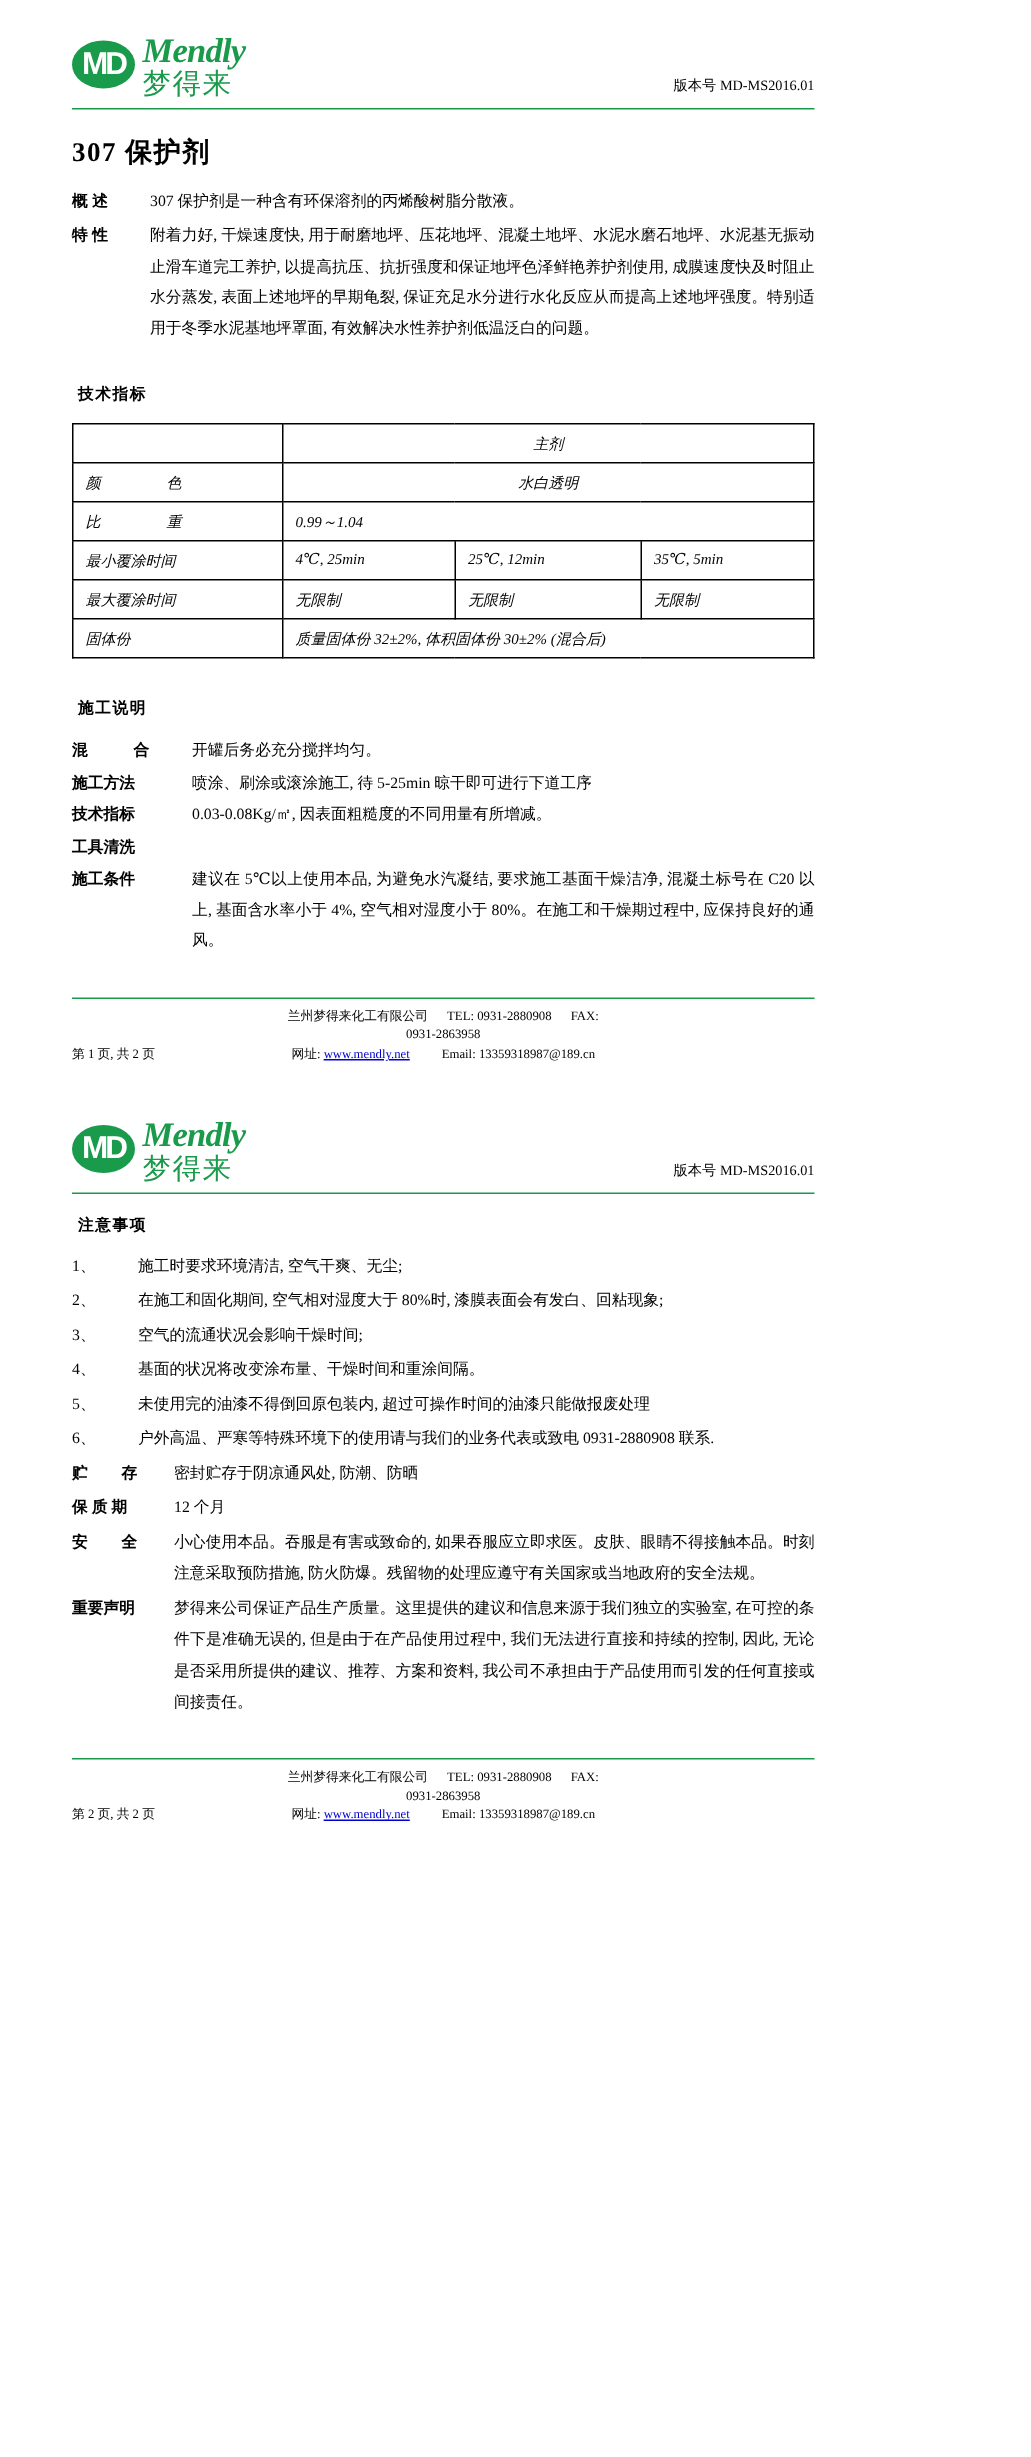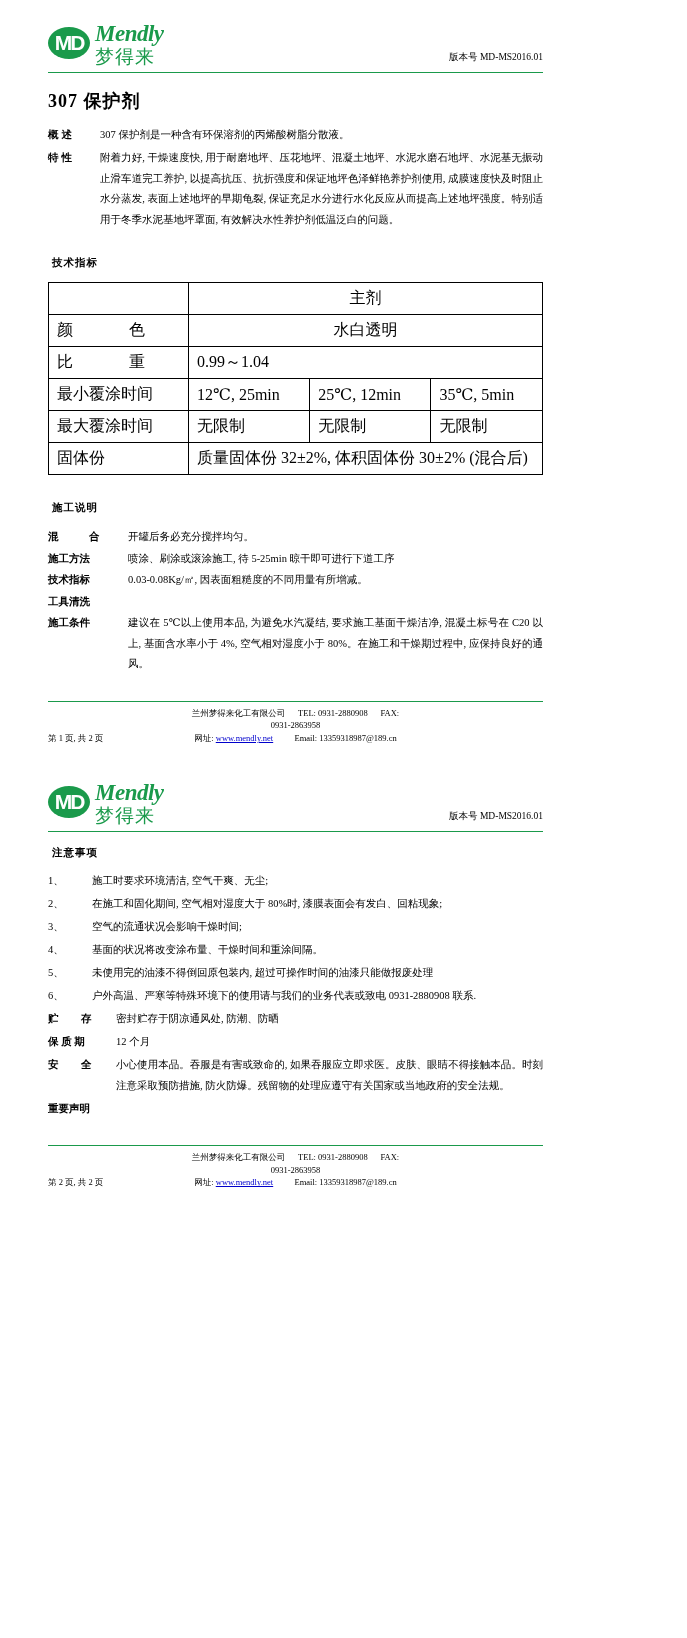--- a/index.html
+++ b/index.html
@@ -118,22 +118,23 @@
   .sec-head {
     font-size: 10.5px;
     font-weight: bold;
     margin: 26px 0 12px 4px;
     letter-spacing: 1px;
   }
   
   table.spec {
     border-collapse: collapse;
     width: 100%;
-    font-size: 16px;
+    font-size: 10px;
     margin-bottom: 6px;
+    font-style: italic;
   }
   table.spec td {
     border: 1px solid #000;
     padding: 5px 8px;
     height: 26px;
     vertical-align: middle;
   }
   table.spec td.lab {
     width: 140px;
     letter-spacing: 0px;
@@ -234,21 +235,21 @@
       <tr>
         <td class="lab sp">颜　　色</td>
         <td class="ctr" colspan="3">水白透明</td>
       </tr>
       <tr>
         <td class="lab sp">比　　重</td>
         <td colspan="3">0.99～1.04</td>
       </tr>
       <tr>
         <td class="lab">最小覆涂时间</td>
-        <td>12℃, 25min</td>
+        <td>4℃, 25min</td>
         <td>25℃, 12min</td>
         <td>35℃, 5min</td>
       </tr>
       <tr>
         <td class="lab">最大覆涂时间</td>
         <td>无限制</td>
         <td>无限制</td>
         <td>无限制</td>
       </tr>
       <tr>
@@ -366,20 +367,21 @@
       <div class="kv-row">
         <div class="k tight">保 质 期</div>
         <div class="v">12 个月</div>
       </div>
       <div class="kv-row">
         <div class="k">安　全</div>
         <div class="v">小心使用本品。吞服是有害或致命的, 如果吞服应立即求医。皮肤、眼睛不得接触本品。时刻注意采取预防措施, 防火防爆。残留物的处理应遵守有关国家或当地政府的安全法规。</div>
       </div>
       <div class="kv-row">
         <div class="k tight">重要声明</div>
+        <div class="v">梦得来公司保证产品生产质量。这里提供的建议和信息来源于我们独立的实验室, 在可控的条件下是准确无误的, 但是由于在产品使用过程中, 我们无法进行直接和持续的控制, 因此, 无论是否采用所提供的建议、推荐、方案和资料, 我公司不承担由于产品使用而引发的任何直接或间接责任。</div>
       </div>
     </div>
 
     <div class="footer-wrap">
       <hr class="hr-green">
       <div class="footer">
         <div class="pg">第 2 页, 共 2 页</div>
         <div class="mid">
           <div>
             <span>兰州梦得来化工有限公司</span>

